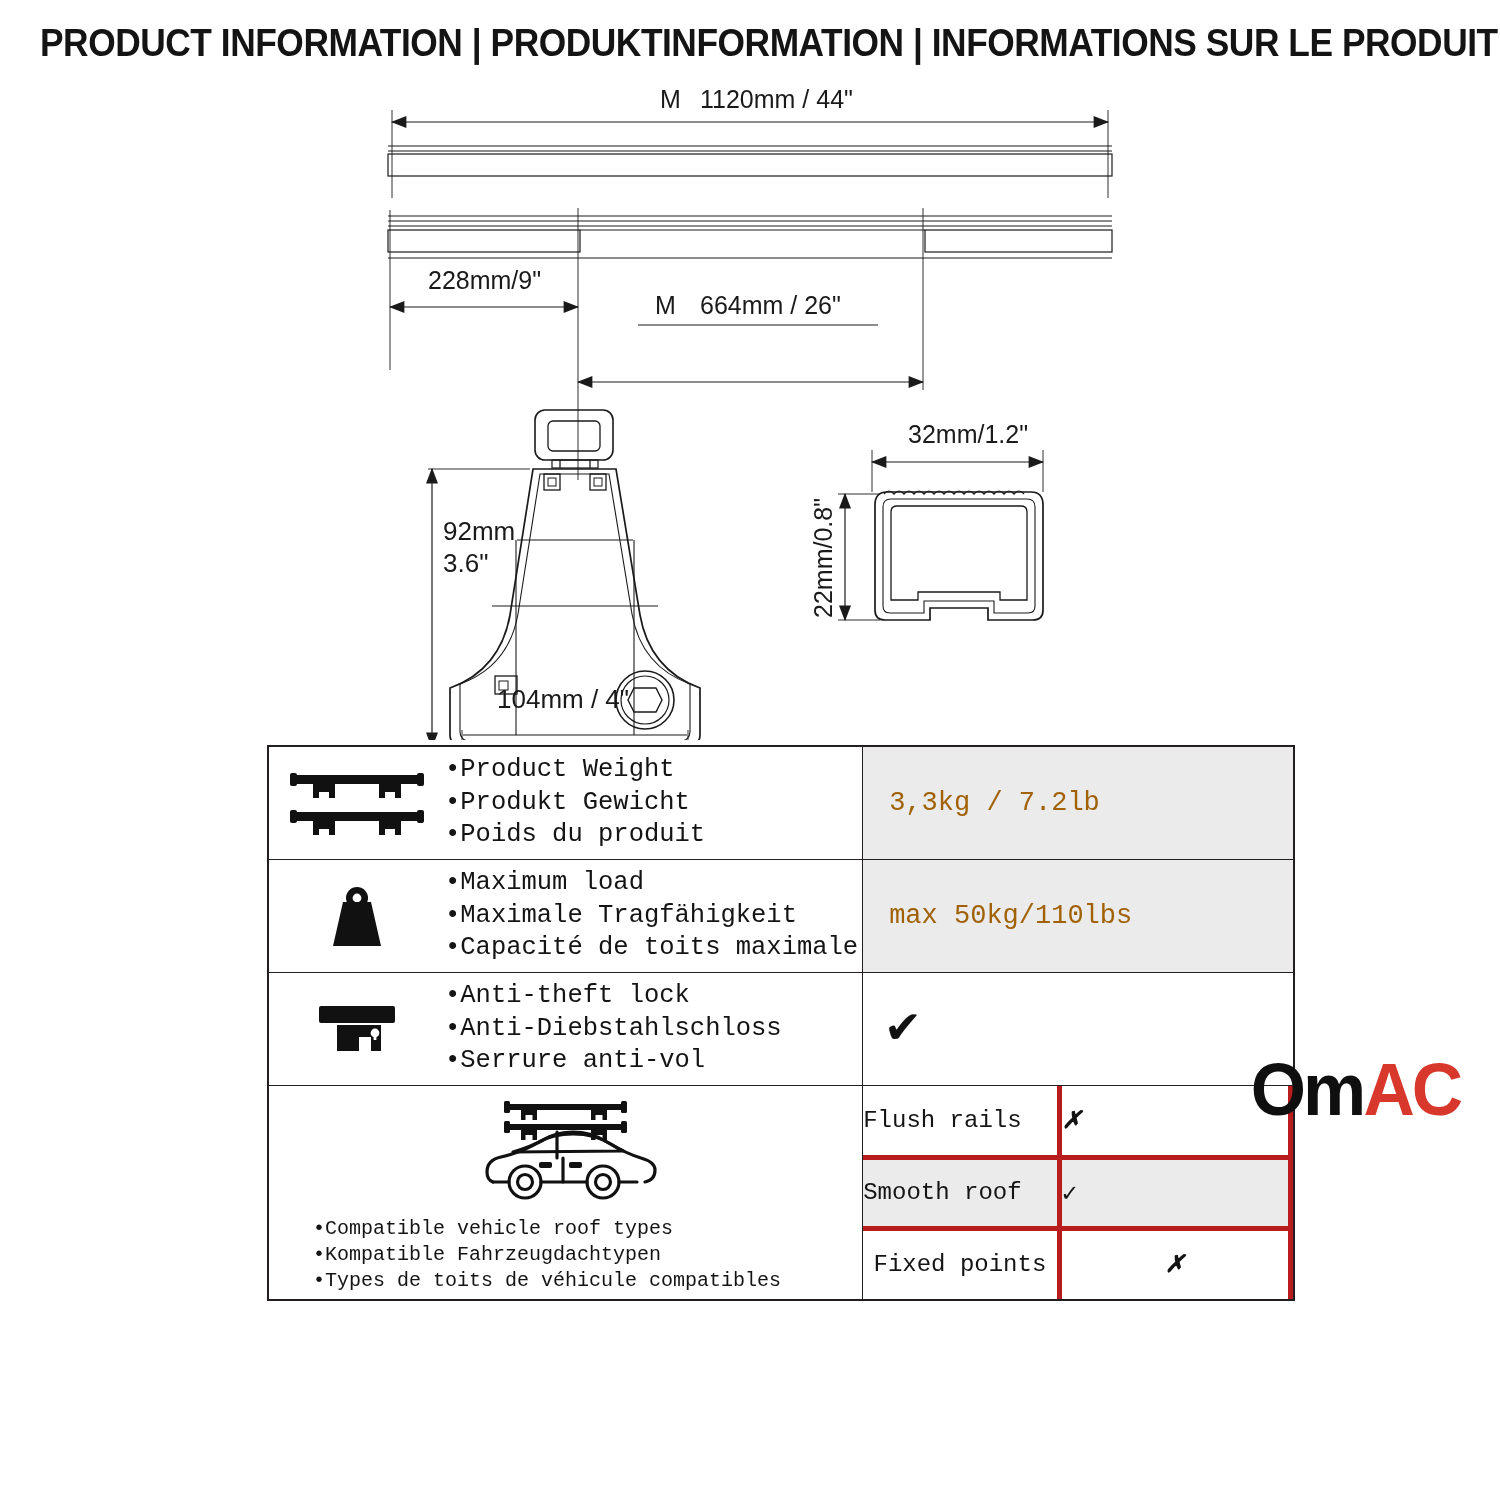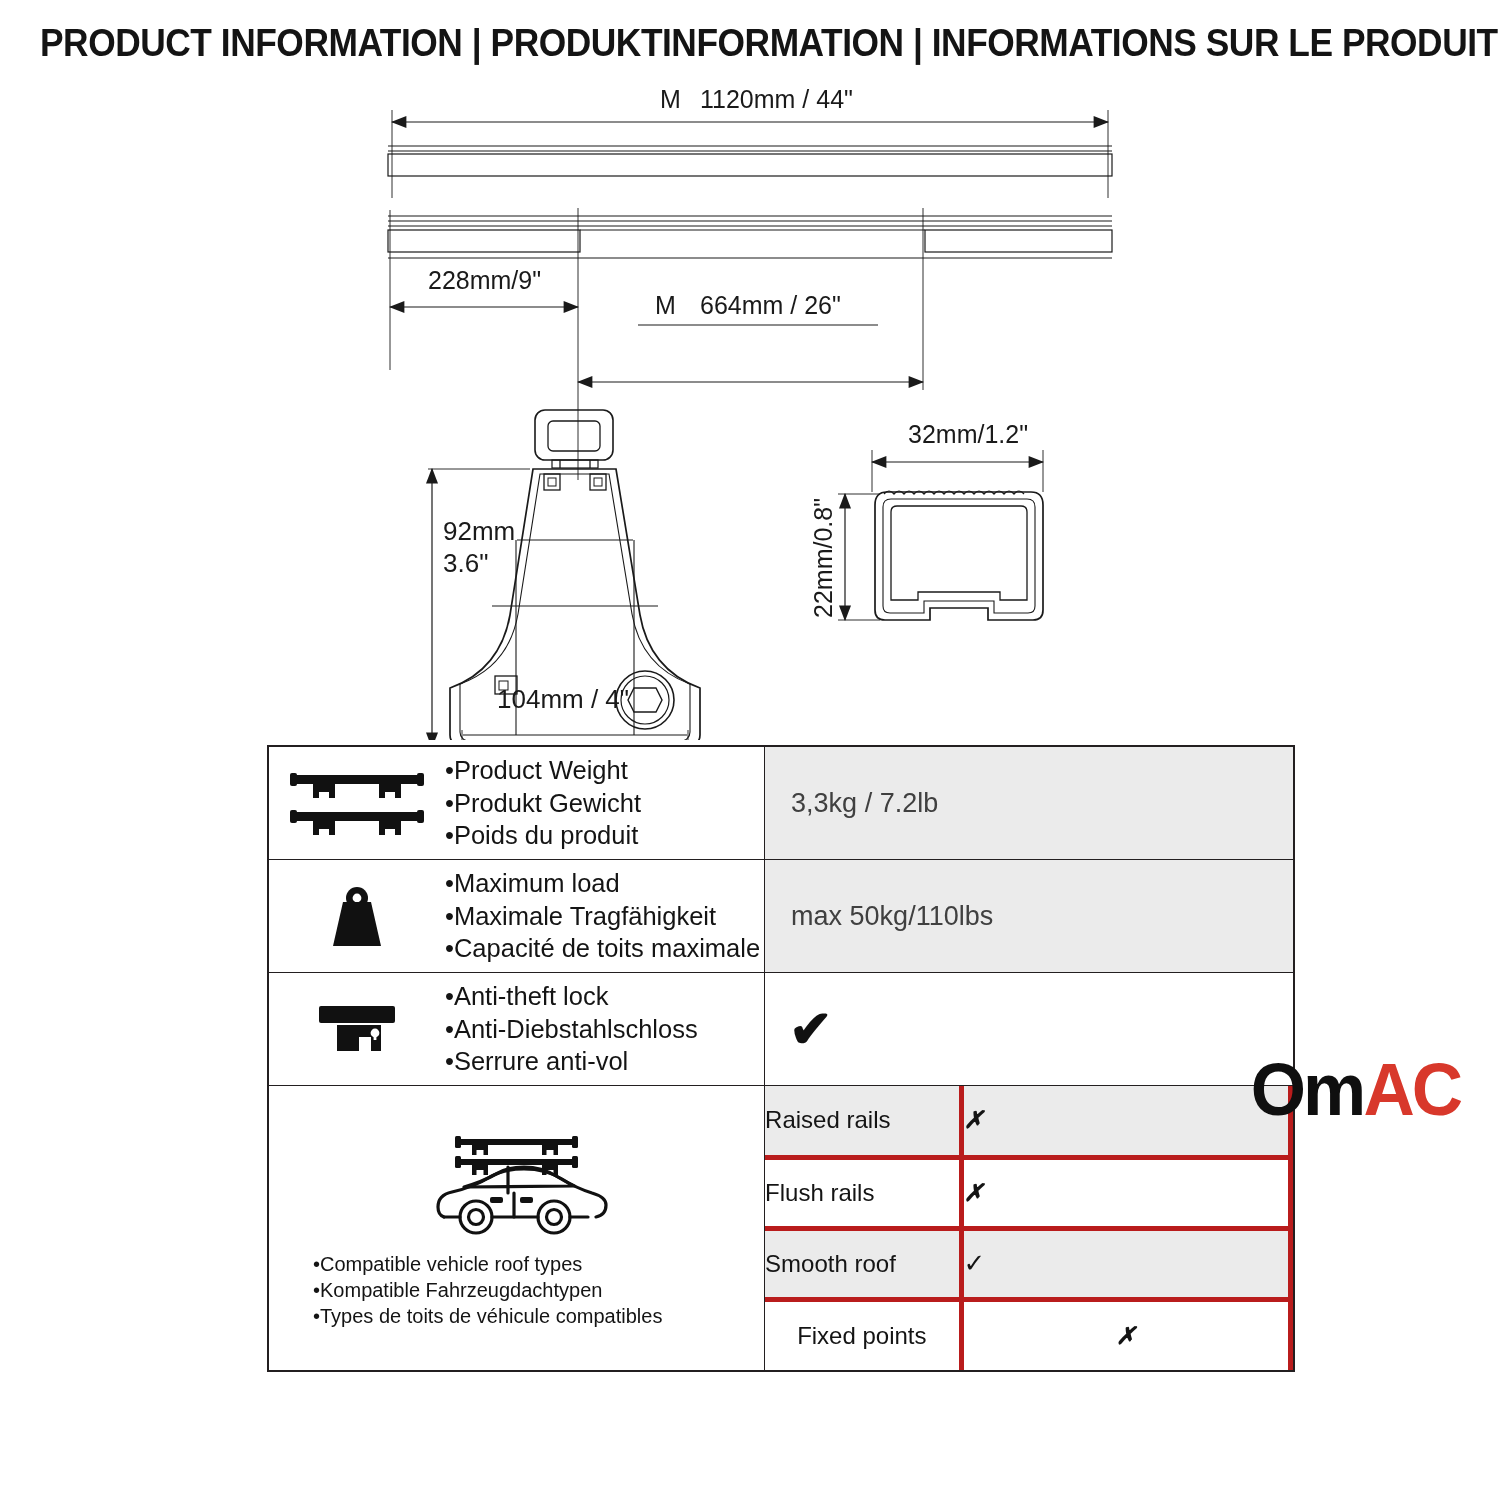--- a/index.html
+++ b/index.html
@@ -35,39 +35,40 @@
     position: absolute;
     left: 267px; top: 745px;
     width: 1028px;
     border: 2px solid #231f20;
     border-collapse: collapse;
   }
   .spec-table td {
     border: 1px solid #231f20;
     vertical-align: middle;
     padding: 0;
+    font-family: Liberation Mono, monospace;
   }
   .cell-label { width: 452px; position: relative; }
   .cell-value { background: #ffffff; }
   .shaded { background: #ebebeb; }
 
   .lbl-lines {
     font-size: 25.5px;
     line-height: 1.28;
     color: #141414;
     padding: 6px 4px 6px 0;
     white-space: nowrap;
   }
   .row-inner { display: flex; align-items: center; min-height: 60px; }
   .icon-box { width: 176px; flex: 0 0 176px; display: flex; align-items: center; justify-content: center; }
   .text-box { flex: 1 1 auto; }
 
   .val-text {
     font-size: 27px;
-    color: #404040;
+    color: #a16207;
     padding-left: 26px;
   }
   .check-big { font-size: 52px; line-height: 1; padding-left: 24px; color: #111; font-weight: bold; }
 
   
   .sub-table { width: 100%; border-collapse: collapse; }
   .sub-table td { border: 5px solid #b91c1c; padding: 0; }
   .sub-table td:first-child { border-left: none; }
   .sub-table tr:first-child td { border-top: none; }
   .sub-table tr:last-child td { border-bottom: none; text-align: center; }
@@ -340,24 +341,20 @@
           <div class="compat-text">
             <div>•Compatible vehicle roof types</div>
             <div>•Kompatible Fahrzeugdachtypen</div>
             <div>•Types de toits de véhicule compatibles</div>
           </div>
         </td>
         <td style="padding:0;">
           <table class="sub-table">
             <tbody>
               <tr>
-                <td class="sub-label shaded">Raised rails</td>
-                <td class="sub-mark x shaded">✗</td>
-              </tr>
-              <tr>
                 <td class="sub-label">Flush rails</td>
                 <td class="sub-mark x">✗</td>
               </tr>
               <tr>
                 <td class="sub-label shaded">Smooth roof</td>
                 <td class="sub-mark shaded">✓</td>
               </tr>
               <tr>
                 <td class="sub-label">Fixed points</td>
                 <td class="sub-mark x">✗</td>

